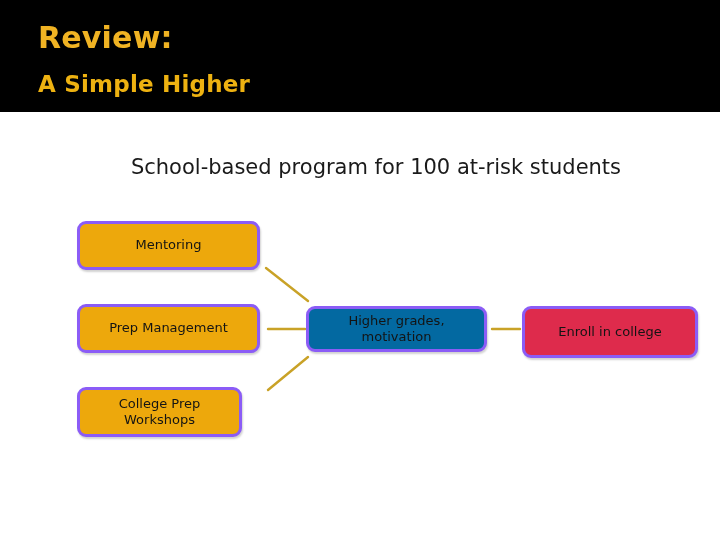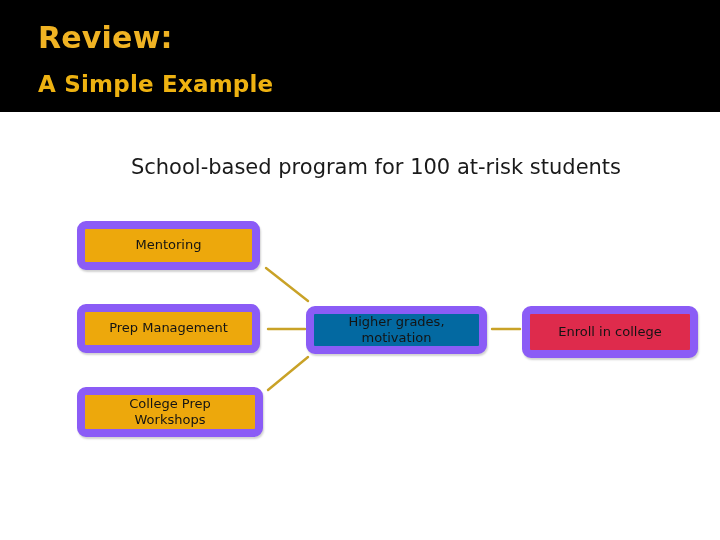--- a/index.html
+++ b/index.html
@@ -85,53 +85,53 @@
     top: 0;
     width: 720px;
     height: 540px;
     pointer-events: none;
   }
 
   .node {
     position: absolute;
     box-sizing: border-box;
     border-radius: 9px;
-    border: 8px solid #8b5cf6;
+    border: 3px solid #8b5cf6;
     display: flex;
     align-items: center;
     justify-content: center;
     text-align: center;
     font-family: "DejaVu Sans", sans-serif;
     font-size: 13px;
     color: #141414;
     line-height: 1.25;
     padding: 16px 6px;
     box-shadow: 1px 2px 2px rgba(0,0,0,0.18);
   }
   .node-gold  { background: #EDA80C; }
   .node-green { background: #0369a1; }
   .node-red   { background: #DE2B4C; }
 
   .node-label { display: block; width: 100%; }
 
   
   #node-mentoring  { left: 77px;  top: 221px; width: 183px; height: 49px; }
   #node-case       { left: 77px;  top: 304px; width: 183px; height: 49px; }
-  #node-collegeprep{ left: 77px;  top: 387px; width: 186px; height: 50px; }
+  #node-collegeprep{ left: 77px;  top: 387px; width: 165px; height: 50px; }
   #node-outcome    { left: 306px; top: 306px; width: 181px; height: 46px; }
   #node-final      { left: 522px; top: 306px; width: 176px; height: 52px; }
 </style>
 </head>
 <body>
 
 <div id="slide">
 
   <div class="header-band"></div>
   <div class="title-main">Review:</div>
-  <div class="title-sub">A Simple Example</div>
+  <div class="title-sub">A Simple Higher</div>
 
   <div class="caption">School-based program for 100 at-risk students</div>
 
   <div class="diagram">
 
     <svg class="conn-layer" width="720" height="540" viewBox="0 0 720 540">
 
       <line x1="266" y1="268" x2="308" y2="301" stroke="#C9A227" stroke-width="2.4" stroke-linecap="round"></line>
 
       <line x1="268" y1="329" x2="305" y2="329" stroke="#C9A227" stroke-width="2.4" stroke-linecap="round"></line>

